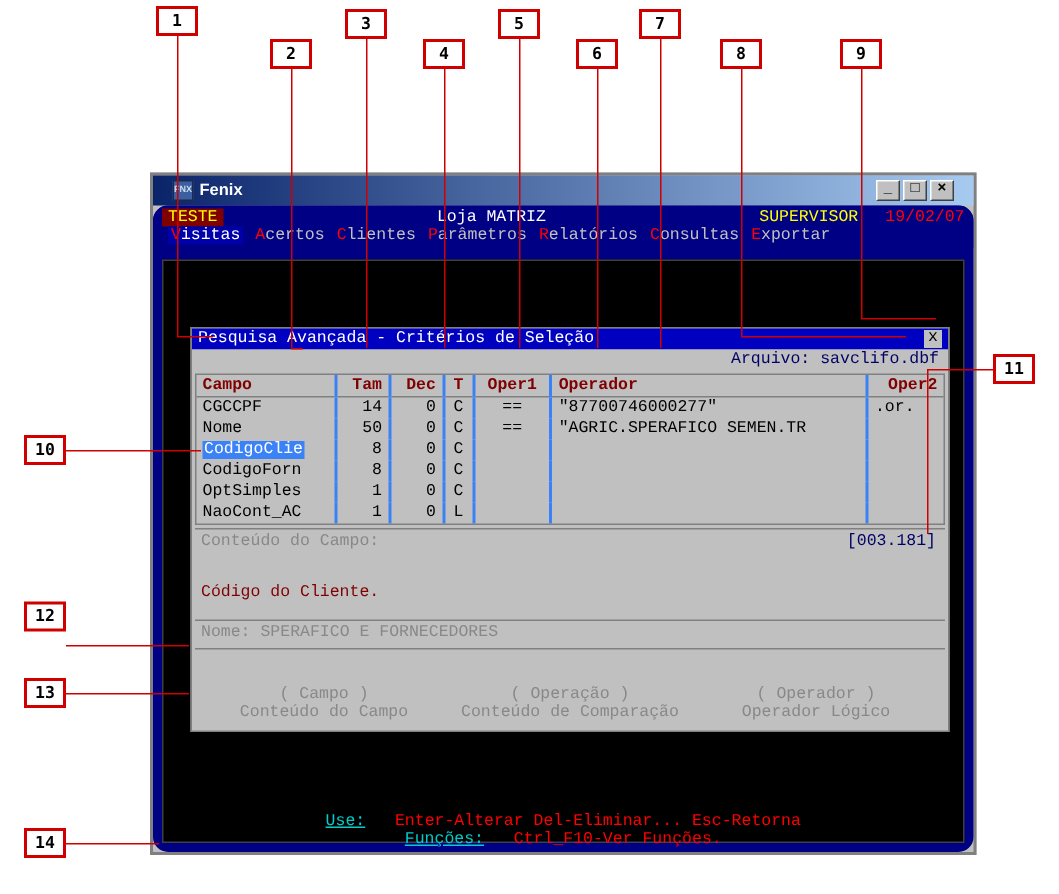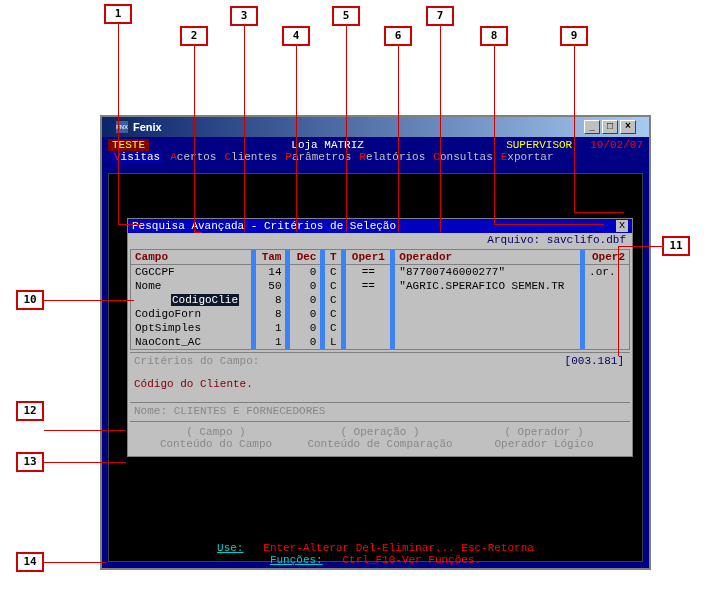--- a/index.html
+++ b/index.html
@@ -77,20 +77,21 @@
     font-weight: bold;
   }
   .app-body {
     position: relative;
     height: calc(100% - 20px);
     background: #000084;
     color: #c0c0c0;
     font-family: "Courier New", monospace;
     font-size: 11px;
     overflow: hidden;
+    border-radius: 10px;
   }
   .toprow1 {
     display: flex;
     padding: 2px 6px 0 6px;
     background: #000084;
   }
   .toprow1 .teste { color: #ff0; background: #800000; padding:0 4px;}
   .toprow1 .center { flex:1; text-align:center; color:#fff;}
   .toprow1 .sup { color:#ff0;}
   .toprow1 .date { color:#f00; margin-left:18px;}
@@ -136,41 +137,41 @@
   }
   .grid {
     margin: 2px;
     border:1px solid #808080;
   }
   .grid table { width:100%; border-collapse:collapse; font-family:"Courier New",monospace; font-size:11px;}
   .grid th, .grid td { padding:1px 4px; text-align:left; }
   .grid th { border-bottom:1px solid #808080; color:#800000;}
   .grid th.num, .grid td.num{text-align:right;}
   .grid th.ctr, .grid td.ctr{text-align:center;}
-  .grid .sep { border-left:5px solid #3b82f6; }
-  .row-sel td:first-child span { background:#0f172a;color:#fff;padding:0 1px;margin-left:36px;}
+  .grid .sep { border-left:2px solid #3b82f6; }
+  .row-sel td:first-child span { background:#3b82f6;color:#fff;padding:0 1px;}
   .desc-box {
     margin:2px;
     padding:2px 4px 10px 4px;
     border-top:1px solid #808080;
     color:#555;
     position:relative;
   }
   .desc-box .idx{position:absolute;right:6px;top:2px;color:#006;}
   .desc-box .lbl{color:#888;}
-  .desc-box .val{color:#800000; margin-top:11px;}
+  .desc-box .val{color:#800000; margin-top:22px;}
   .nome-row{
     margin:2px;padding:2px 4px;color:#888;border-top:1px solid #808080;
   }
   .nome-row .v{color:#888;}
   .footer-cols{
     margin:2px;padding:4px 4px;display:flex;color:#888;border-top:1px solid #808080;
   }
   .footer-cols .col{flex:1;text-align:center;}
-  .footer-cols .hdr{color:#888;}
+  .footer-cols .hdr{color:#888;margin-top:20px;}
   .footer-cols .sub{color:#888;}
   .statusbar {
     position:absolute;
     left:0;right:0;bottom:2px;
     text-align:center;
     color:#0ff;
     font-family:"Courier New",monospace;
     font-size:11px;
   }
   .statusbar .hot{color:#f00;}
@@ -316,26 +317,26 @@
                   <td class="ctr sep"><span>L</span></td>
                   <td class="ctr sep"><span></span></td>
                   <td class="sep"><span></span></td>
                   <td class="sep"><span></span></td>
                 </tr>
               </tbody>
           </table>
         </div>
         <div class="desc-box">
           <span class="idx">[003.181]</span>
-          <div class="lbl">Critérios do Campo:</div>
+          <div class="lbl">Conteúdo do Campo:</div>
           <div class="val">Código do Cliente.</div>
         </div>
         <div class="nome-row">
           <span>Nome:</span>
-          <span class="v">CLIENTES E FORNECEDORES</span>
+          <span class="v">SPERAFICO E FORNECEDORES</span>
         </div>
         <div class="footer-cols" id="footer-cols">
             <div class="col">
               <div class="hdr">( Campo )</div>
               <div class="sub">Conteúdo do Campo</div>
             </div>
             <div class="col">
               <div class="hdr">( Operação )</div>
               <div class="sub">Conteúdo de Comparação</div>
             </div>

